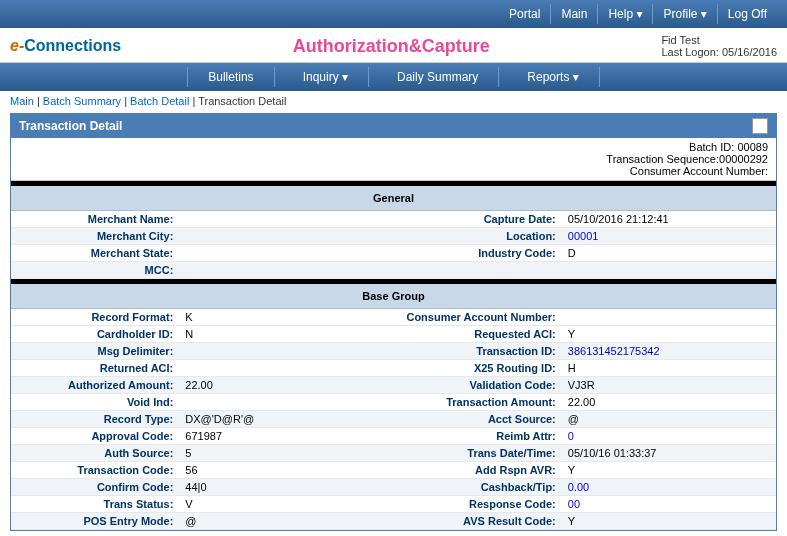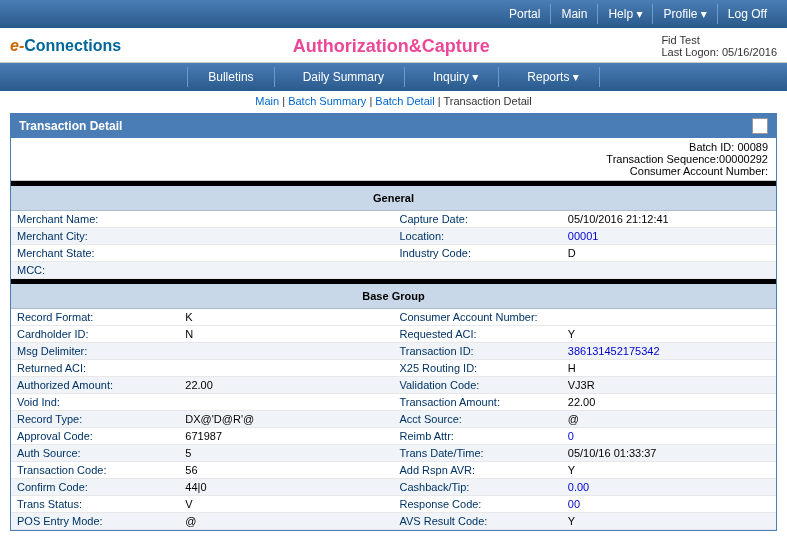--- a/index.html
+++ b/index.html
@@ -70,24 +70,23 @@
       color: #fff;
       padding: 3px 20px;
       cursor: pointer;
       font-size: 12px;
       border-right: 1px solid #6a9dca;
     }
     .second-nav-item:first-child { border-left: 1px solid #6a9dca; }
 
     
     .breadcrumb {
-      padding: 4px 24px;
+      padding: 4px 10px;
       font-size: 11px;
       color: #333;
-      text-align: center;
     }
     .breadcrumb a { color: #0066cc; text-decoration: none; }
 
     
     .content-area {
       padding: 2px 10px 10px 10px;
     }
 
     
     .transaction-box {
@@ -142,23 +141,24 @@
       border-collapse: collapse;
     }
     .data-table td {
       padding: 2px 6px;
       font-size: 11px;
       border-bottom: 1px solid #e8e8e8;
       vertical-align: top;
     }
     .label-cell {
       color: #003366;
-      font-weight: normal;
+      font-weight: bold;
       width: 22%;
       white-space: nowrap;
+      text-align: right;
     }
     .value-cell {
       color: #000;
       width: 28%;
       margin-top: 45px;
     }
     .value-cell.link {
       color: #0000cc;
     }
     .row-alt { background: #f0f4f8; }
@@ -182,22 +182,22 @@
   </div>
   <div class="header-title">Authorization&amp;Capture</div>
   <div class="header-info">
     <div>Fid Test</div>
     <div>Last Logon: 05/16/2016</div>
   </div>
 </div>
 
 <div class="second-nav">
   <span class="second-nav-item">Bulletins</span>
+  <span class="second-nav-item">Inquiry ▾</span>
   <span class="second-nav-item">Daily Summary</span>
-  <span class="second-nav-item">Inquiry ▾</span>
   <span class="second-nav-item">Reports ▾</span>
 </div>
 
 <div class="breadcrumb">
   <a href="#">Main</a> |
   <a href="#">Batch Summary</a> |
   <a href="#">Batch Detail</a> |
   <span>Transaction Detail</span>
 </div>
 

